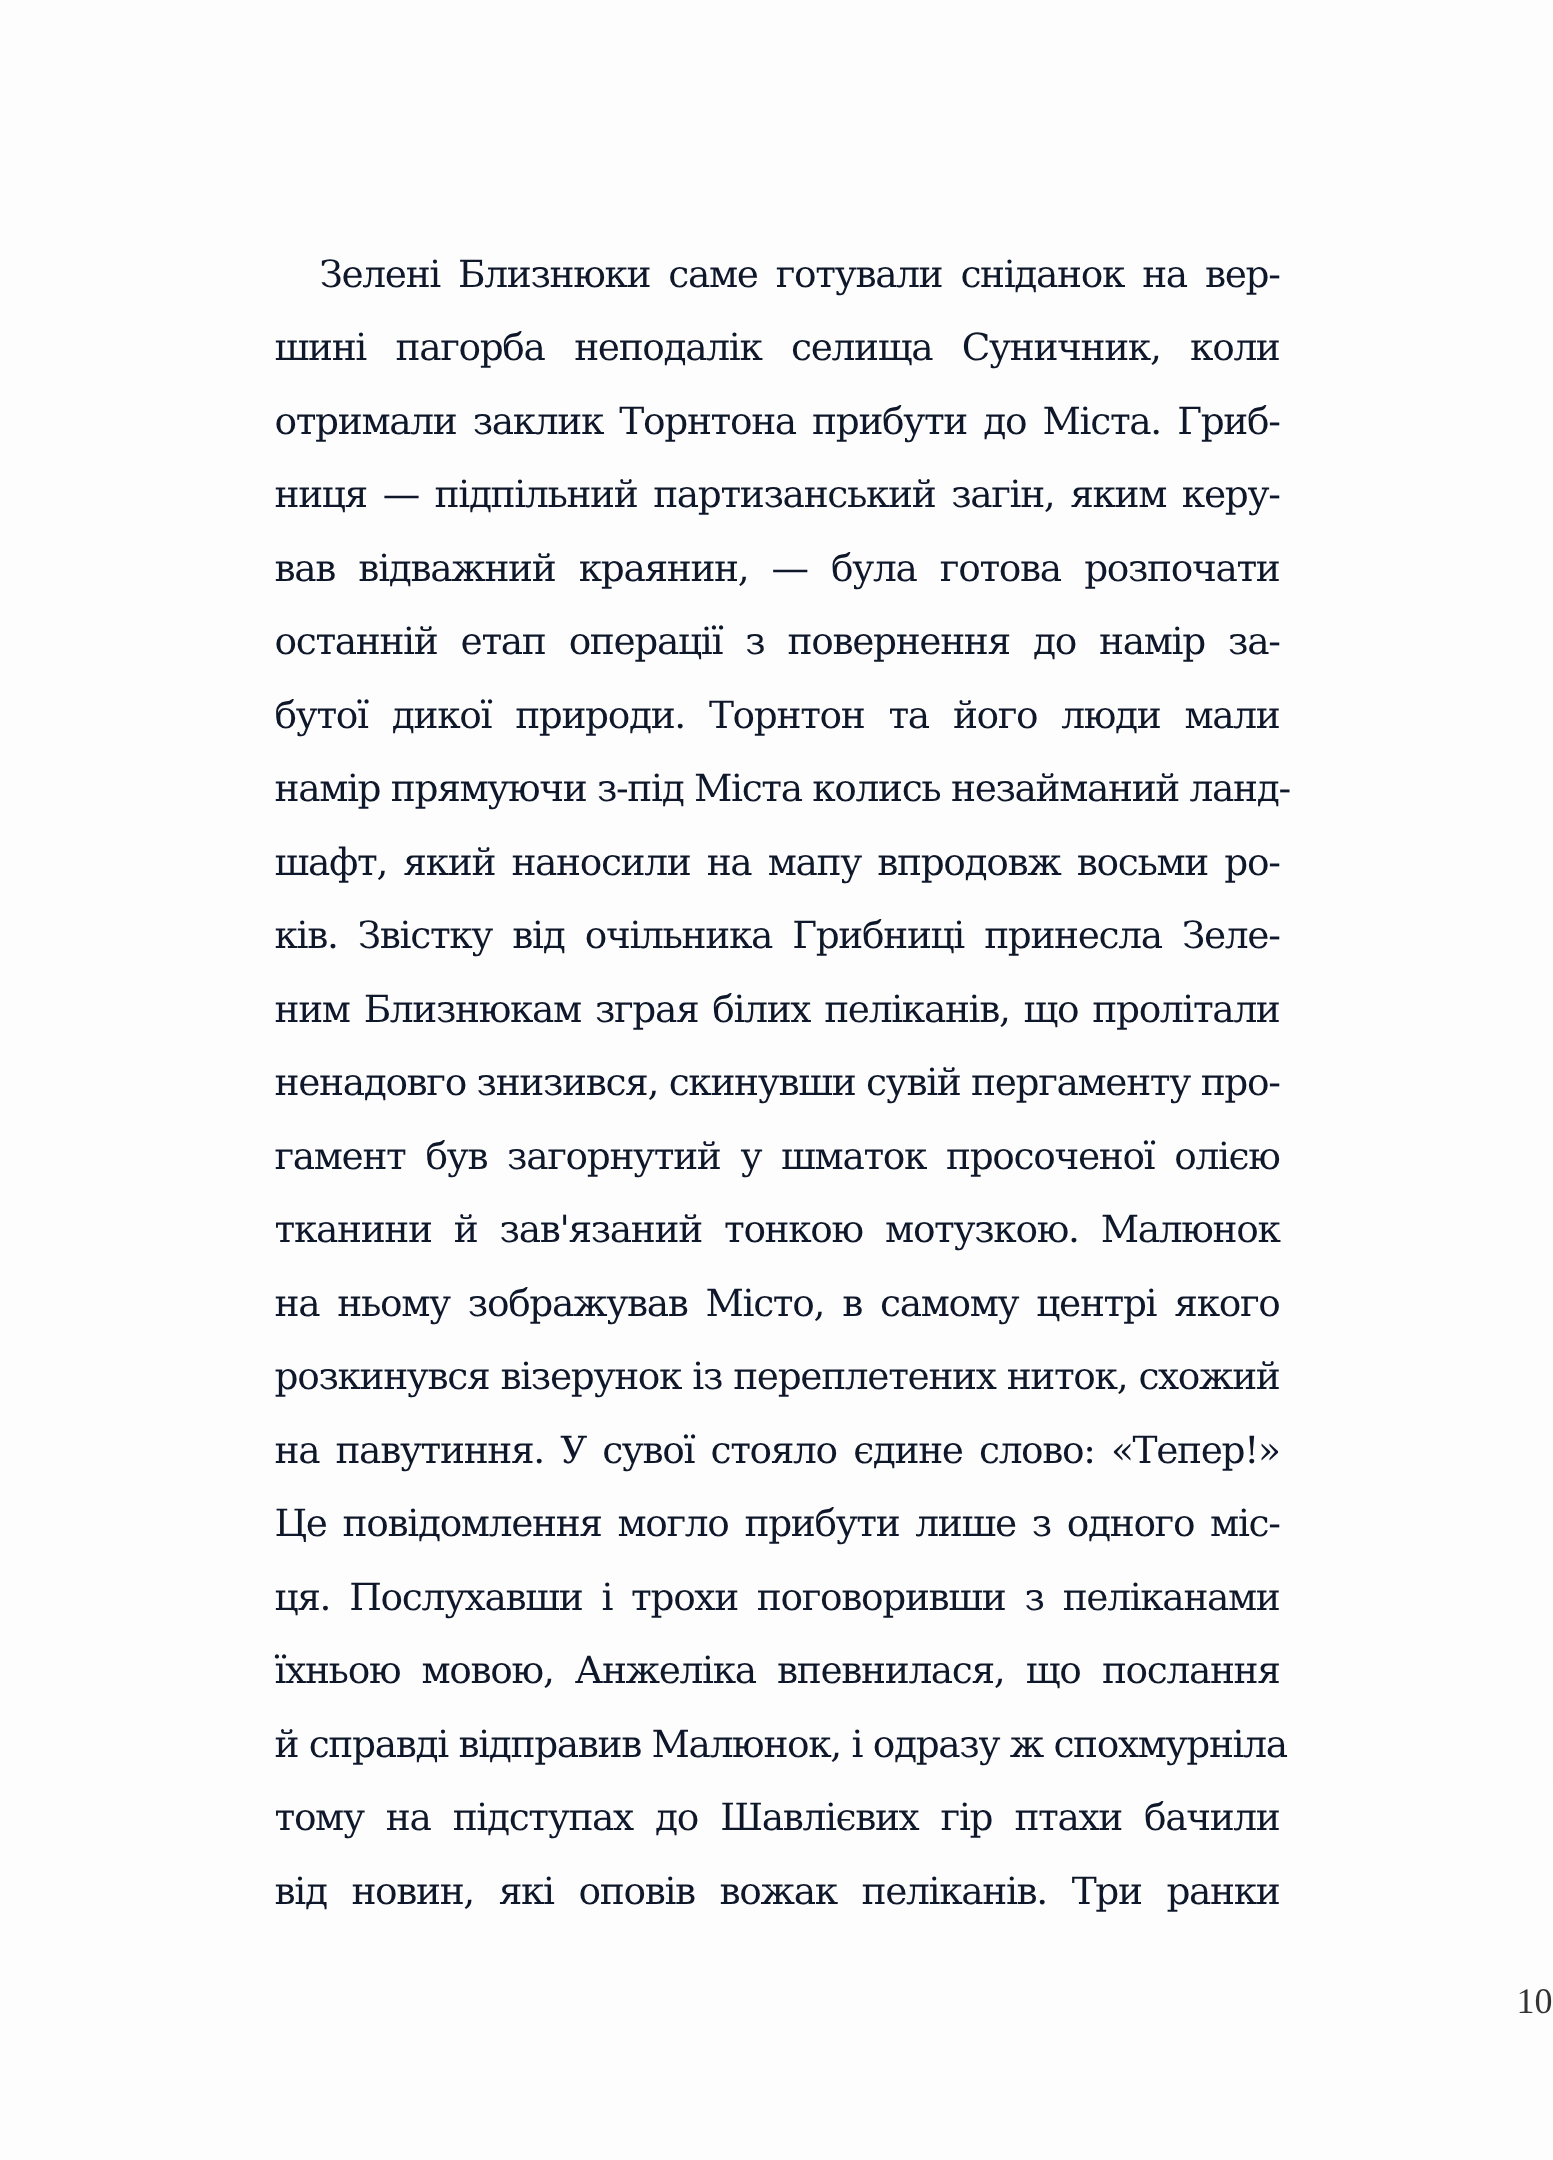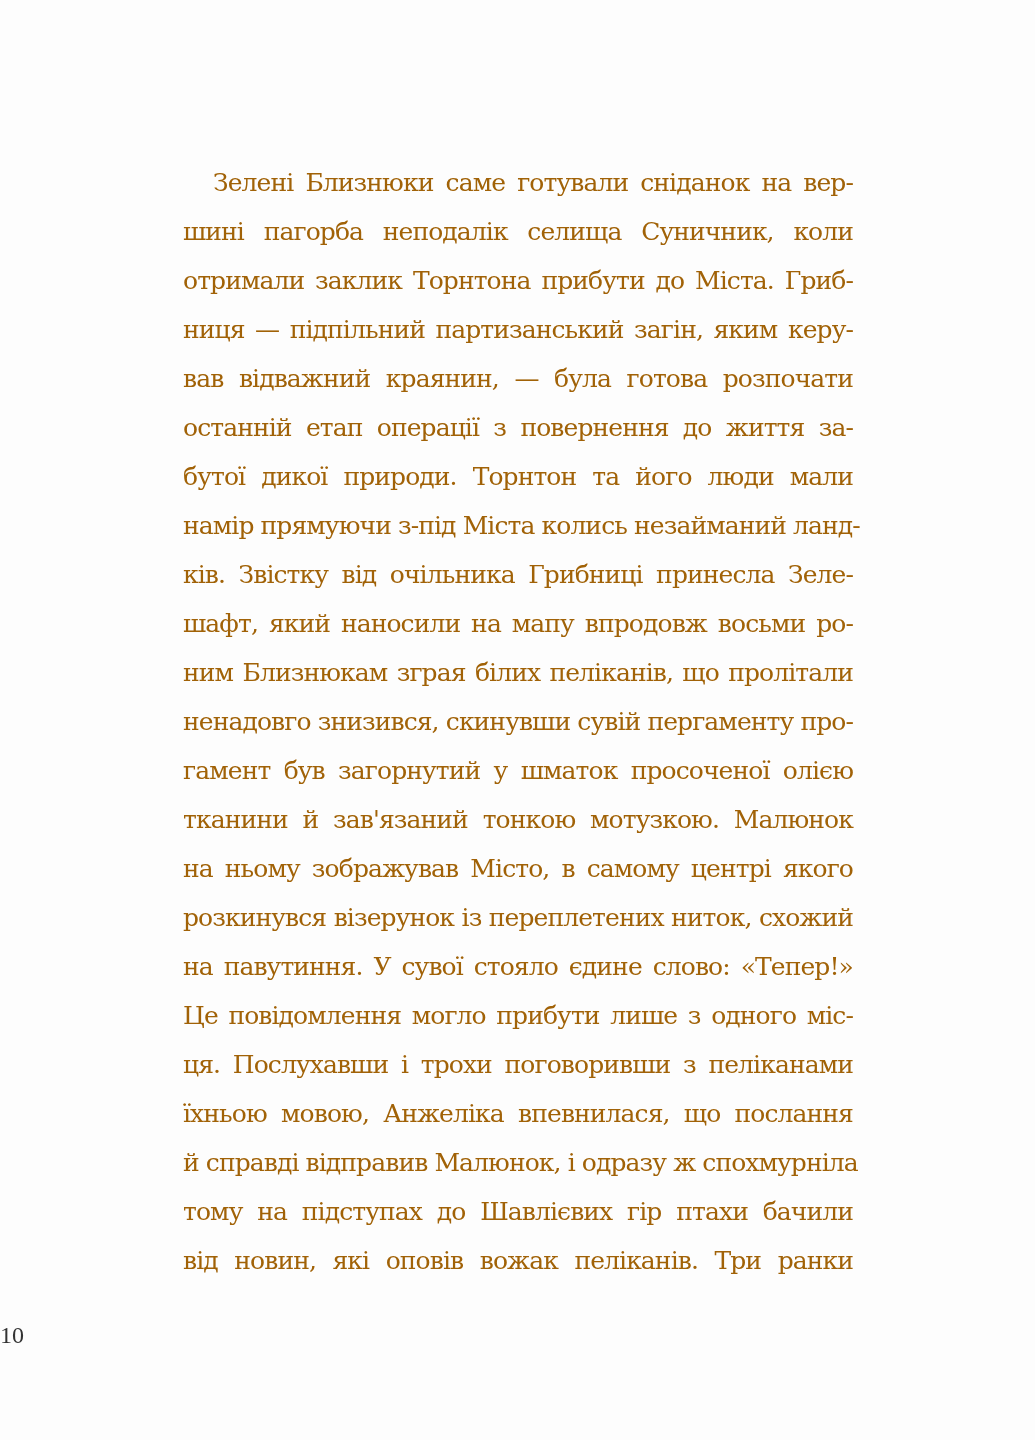--- a/index.html
+++ b/index.html
@@ -20,61 +20,61 @@
       height: 1440px;
       background: #fdfdfd;
     }
     .text-block {
       position: absolute;
       left: 183px;
       top: 158px;
       width: 670px;
       font-family: "DejaVu Serif", "Liberation Serif", serif;
       font-size: 25px;
-      color: #a16207;
+      color: #0f172a;
     }
     .line {
       display: block;
       height: 49px;
       line-height: 49px;
       white-space: nowrap;
       text-align: justify;
       text-align-last: justify;
       letter-spacing: -0.9px;
       word-spacing: 0px;
     }
     .line.indent {
       padding-left: 30px;
     }
     .page-number {
       position: absolute;
       left: 0;
       width: 1035px;
       top: 1322px;
-      text-align: left;
+      text-align: right;
       font-family: "Liberation Serif", "DejaVu Serif", serif;
       font-size: 24px;
       color: #333333;
     }
   </style>
 </head>
 <body>
 
 <div class="page">
   <div class="text-block">
     <span class="line indent">Зелені Близнюки саме готували сніданок на вер-</span>
     <span class="line">шині пагорба неподалік селища Суничник, коли</span>
     <span class="line">отримали заклик Торнтона прибути до Міста. Гриб-</span>
     <span class="line">ниця — підпільний партизанський загін, яким керу-</span>
     <span class="line">вав відважний краянин, — була готова розпочати</span>
-    <span class="line">останній етап операції з повернення до життя за-</span>
+    <span class="line">останній етап операції з повернення до намір за-</span>
     <span class="line">бутої дикої природи. Торнтон та його люди мали</span>
     <span class="line">намір прямуючи з-під Міста колись незайманий ланд-</span>
+    <span class="line">шафт, який наносили на мапу впродовж восьми ро-</span>
     <span class="line">ків. Звістку від очільника Грибниці принесла Зеле-</span>
-    <span class="line">шафт, який наносили на мапу впродовж восьми ро-</span>
     <span class="line">ним Близнюкам зграя білих пеліканів, що пролітали</span>
     <span class="line">ненадовго знизився, скинувши сувій пергаменту про-</span>
     <span class="line">гамент був загорнутий у шматок просоченої олією</span>
     <span class="line">тканини й зав'язаний тонкою мотузкою. Малюнок</span>
     <span class="line">на ньому зображував Місто, в самому центрі якого</span>
     <span class="line">розкинувся візерунок із переплетених ниток, схожий</span>
     <span class="line">на павутиння. У сувої стояло єдине слово: «Тепер!»</span>
     <span class="line">Це повідомлення могло прибути лише з одного міс-</span>
     <span class="line">ця. Послухавши і трохи поговоривши з пеліканами</span>
     <span class="line">їхньою мовою, Анжеліка впевнилася, що послання</span>

